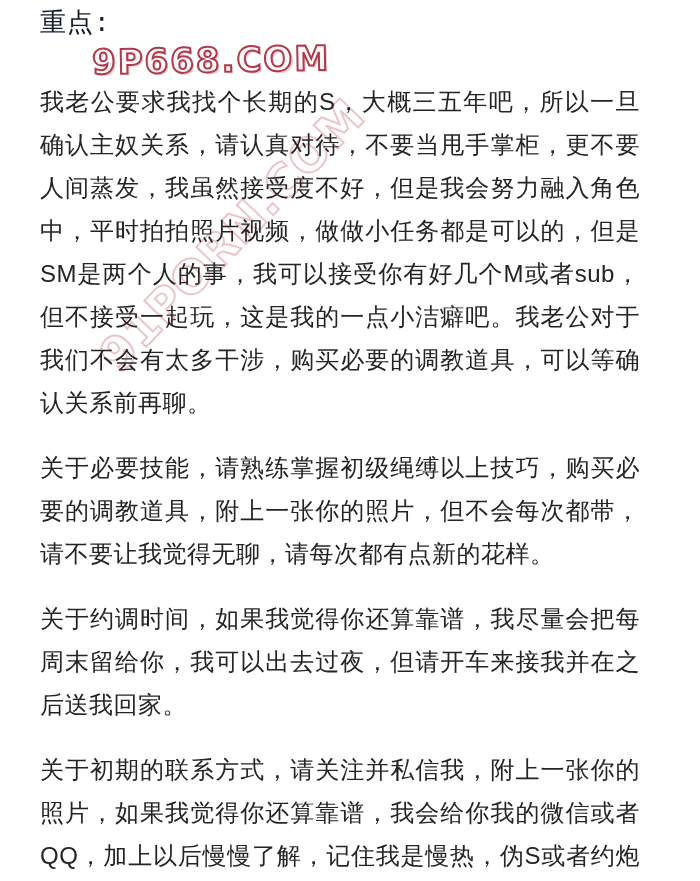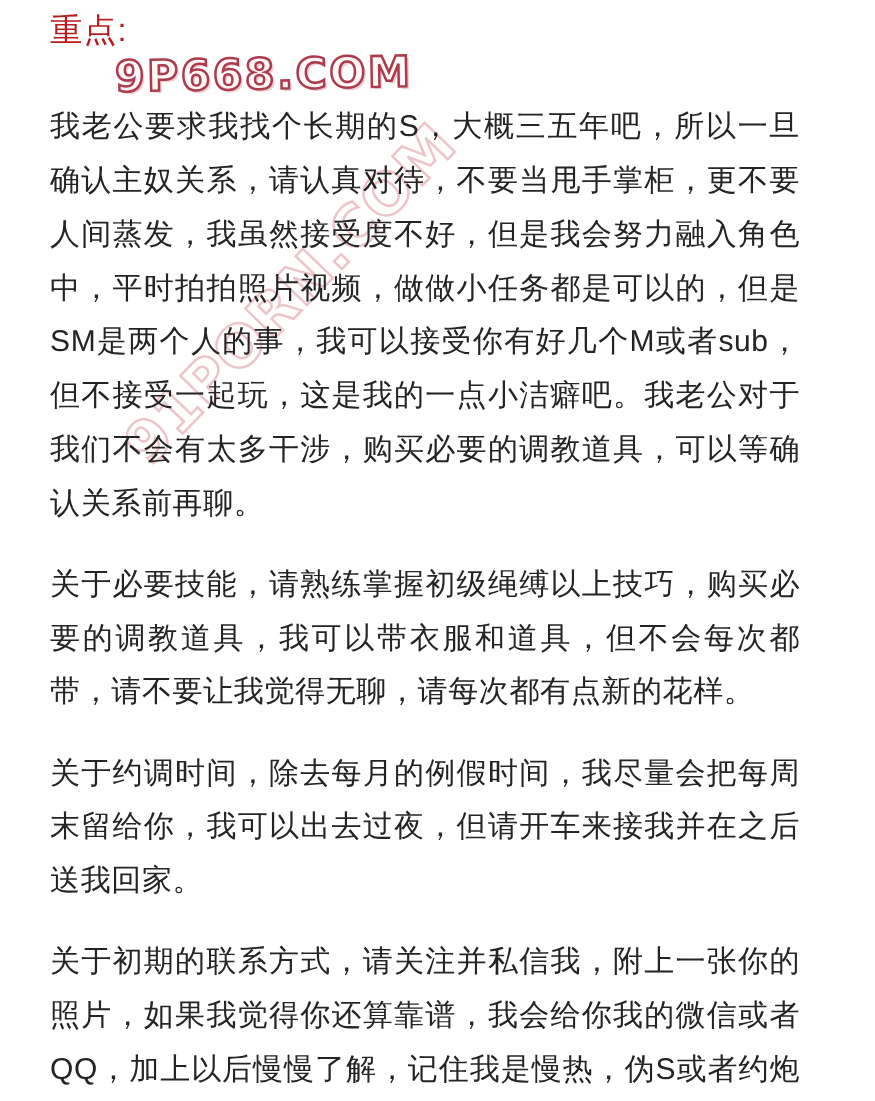--- a/index.html
+++ b/index.html
@@ -21,23 +21,24 @@
   }
   .content {
     position: relative;
     z-index: 1;
     padding: 8px 40px 0 40px;
   }
   .heading {
     font-size: 26px;
     line-height: 32px;
     font-weight: 500;
-    color: #b91c1c;
+    color: #0f172a;
     margin: 0;
     letter-spacing: 1px;
+    font-family: Liberation Mono, monospace;
   }
   .logo {
     display: inline-block;
     margin: 2px 0 0 52px;
     font-family: "DejaVu Sans", sans-serif;
     font-size: 34px;
     line-height: 36px;
     font-weight: 800;
     letter-spacing: 2px;
     color: #fff7f7;
@@ -86,19 +87,19 @@
   <div class="watermark">91PORN.COM</div>
 
   <div class="content">
 
     <div class="heading">重点:</div>
 
     <span class="logo">9P668.COM</span>
 
     <div class="body-text">
       <p>我老公要求我找个长期的S，大概三五年吧，所以一旦确认主奴关系，请认真对待，不要当甩手掌柜，更不要人间蒸发，我虽然接受度不好，但是我会努力融入角色中，平时拍拍照片视频，做做小任务都是可以的，但是SM是两个人的事，我可以接受你有好几个M或者sub，但不接受一起玩，这是我的一点小洁癖吧。我老公对于我们不会有太多干涉，购买必要的调教道具，可以等确认关系前再聊。</p>
-      <p>关于必要技能，请熟练掌握初级绳缚以上技巧，购买必要的调教道具，我可以带衣服和道具，但不会每次都带，请不要让我觉得无聊，请每次都有点新的花样。</p>
-      <p>关于约调时间，除去每月的例假时间，我尽量会把每周末留给你，我可以出去过夜，但请开车来接我并在之后送我回家。</p>
+      <p>关于必要技能，请熟练掌握初级绳缚以上技巧，购买必要的调教道具，附上一张你的照片，但不会每次都带，请不要让我觉得无聊，请每次都有点新的花样。</p>
+      <p>关于约调时间，如果我觉得你还算靠谱，我尽量会把每周末留给你，我可以出去过夜，但请开车来接我并在之后送我回家。</p>
       <p>关于初期的联系方式，请关注并私信我，附上一张你的照片，如果我觉得你还算靠谱，我会给你我的微信或者QQ，加上以后慢慢了解，记住我是慢热，伪S或者约炮的就不要自找没趣了，我生气起来也是会咬人的！</p>
     </div>
 
   </div>
 </div>
 
 </body></html>

